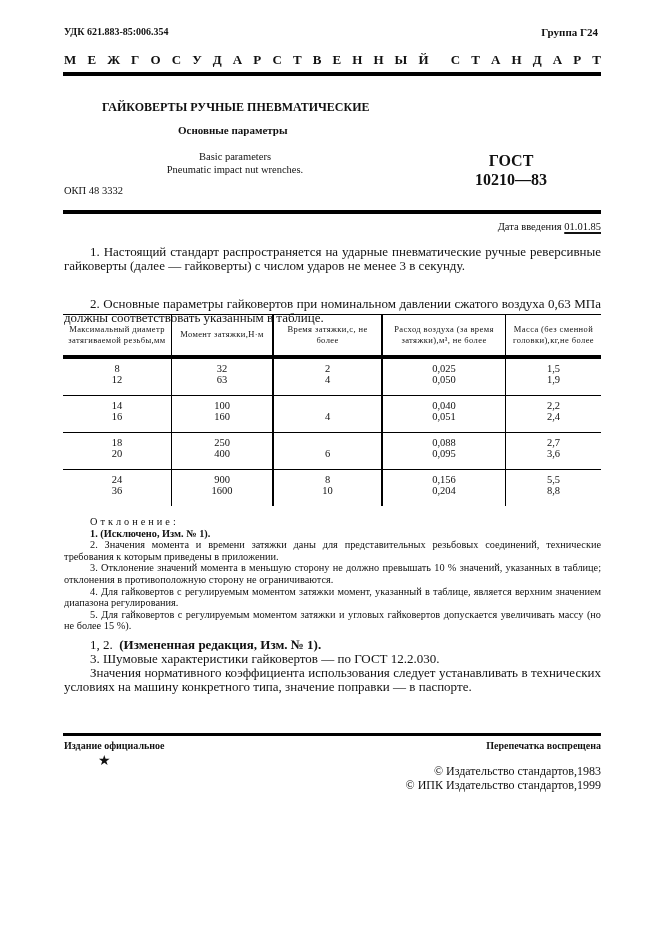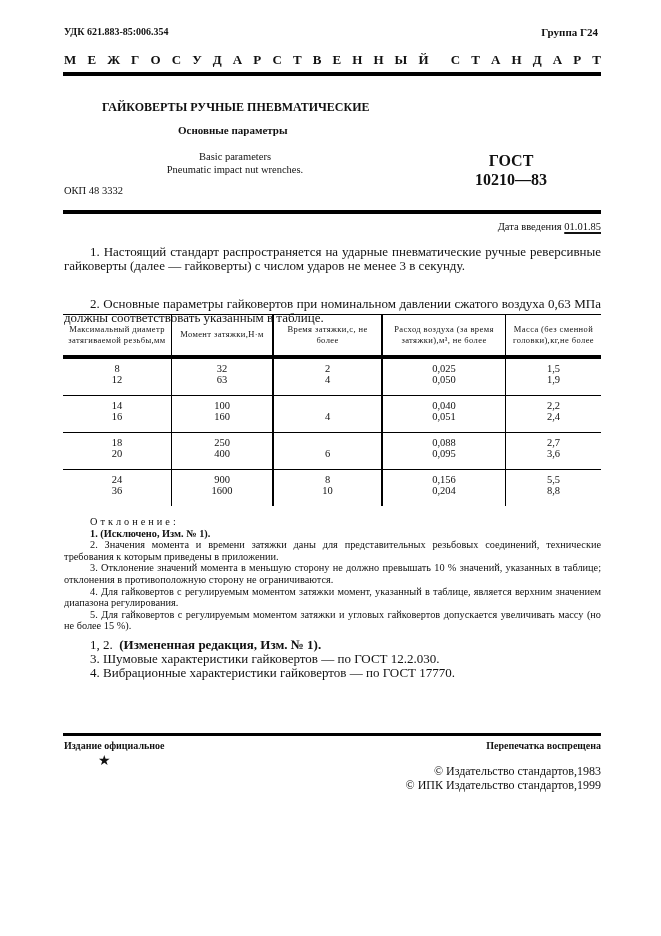--- a/index.html
+++ b/index.html
@@ -217,21 +217,21 @@
   <div><span class="ind"></span><b>1. (Исключено, Изм. № 1).</b></div>
   <div><span class="ind"></span><span>2. Значения момента и времени затяжки даны для представительных резьбовых соединений, технические требования к которым приведены в приложении.</span></div>
   <div><span class="ind"></span><span>3. Отклонение значений момента в меньшую сторону не должно превышать 10 % значений, указанных в таблице; отклонения в противоположную сторону не ограничиваются.</span></div>
   <div><span class="ind"></span><span>4. Для гайковертов с регулируемым моментом затяжки момент, указанный в таблице, является верхним значением диапазона регулирования.</span></div>
   <div><span class="ind"></span><span>5. Для гайковертов с регулируемым моментом затяжки и угловых гайковертов допускается увеличивать массу (но не более 15 %).</span></div>
 </div>
 
 <div class="abs para" style="top:638px;">
   <div><span class="ind"></span><span>1, 2.</span>&nbsp; <b>(Измененная редакция, Изм. № 1).</b></div>
   <div><span class="ind"></span><span>3. Шумовые характеристики гайковертов — по ГОСТ 12.2.030.</span></div>
-  <div><span class="ind"></span><span>4. Вибрационные характеристики гайковертов — по ГОСТ 17770.</span></div>
+  <div><span class="ind"></span><span>Значения нормативного коэффициента использования следует устанавливать в технических условиях на машину конкретного типа, значение поправки — в паспорте.</span></div>
 </div>
 
 <div class="abs rule-thick" style="top:733px; height:3px;"></div>
 <div class="abs footer-left">Издание официальное</div>
 <div class="abs footer-right">Перепечатка воспрещена</div>
 <div class="abs star">★</div>
 <div class="abs copy">
   <div>© Издательство стандартов,1983</div>
   <div>© ИПК Издательство стандартов,1999</div>
 </div>

